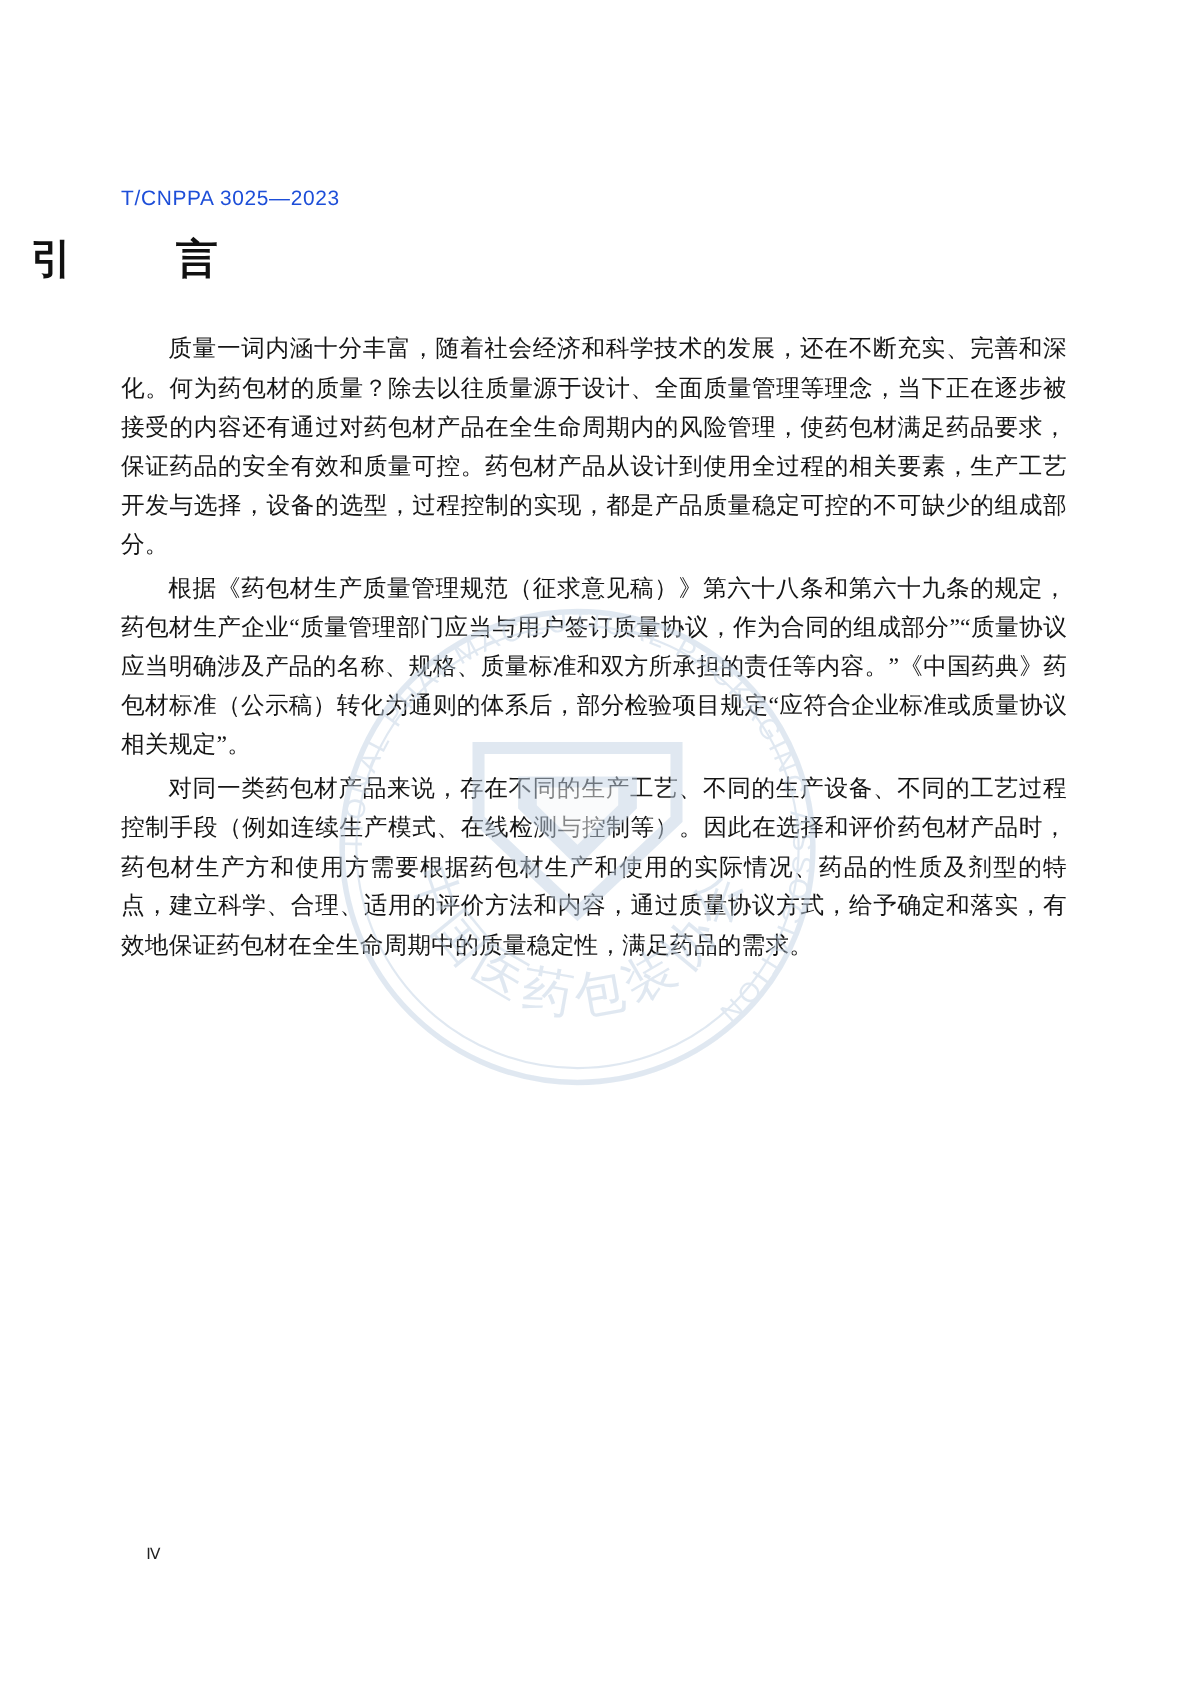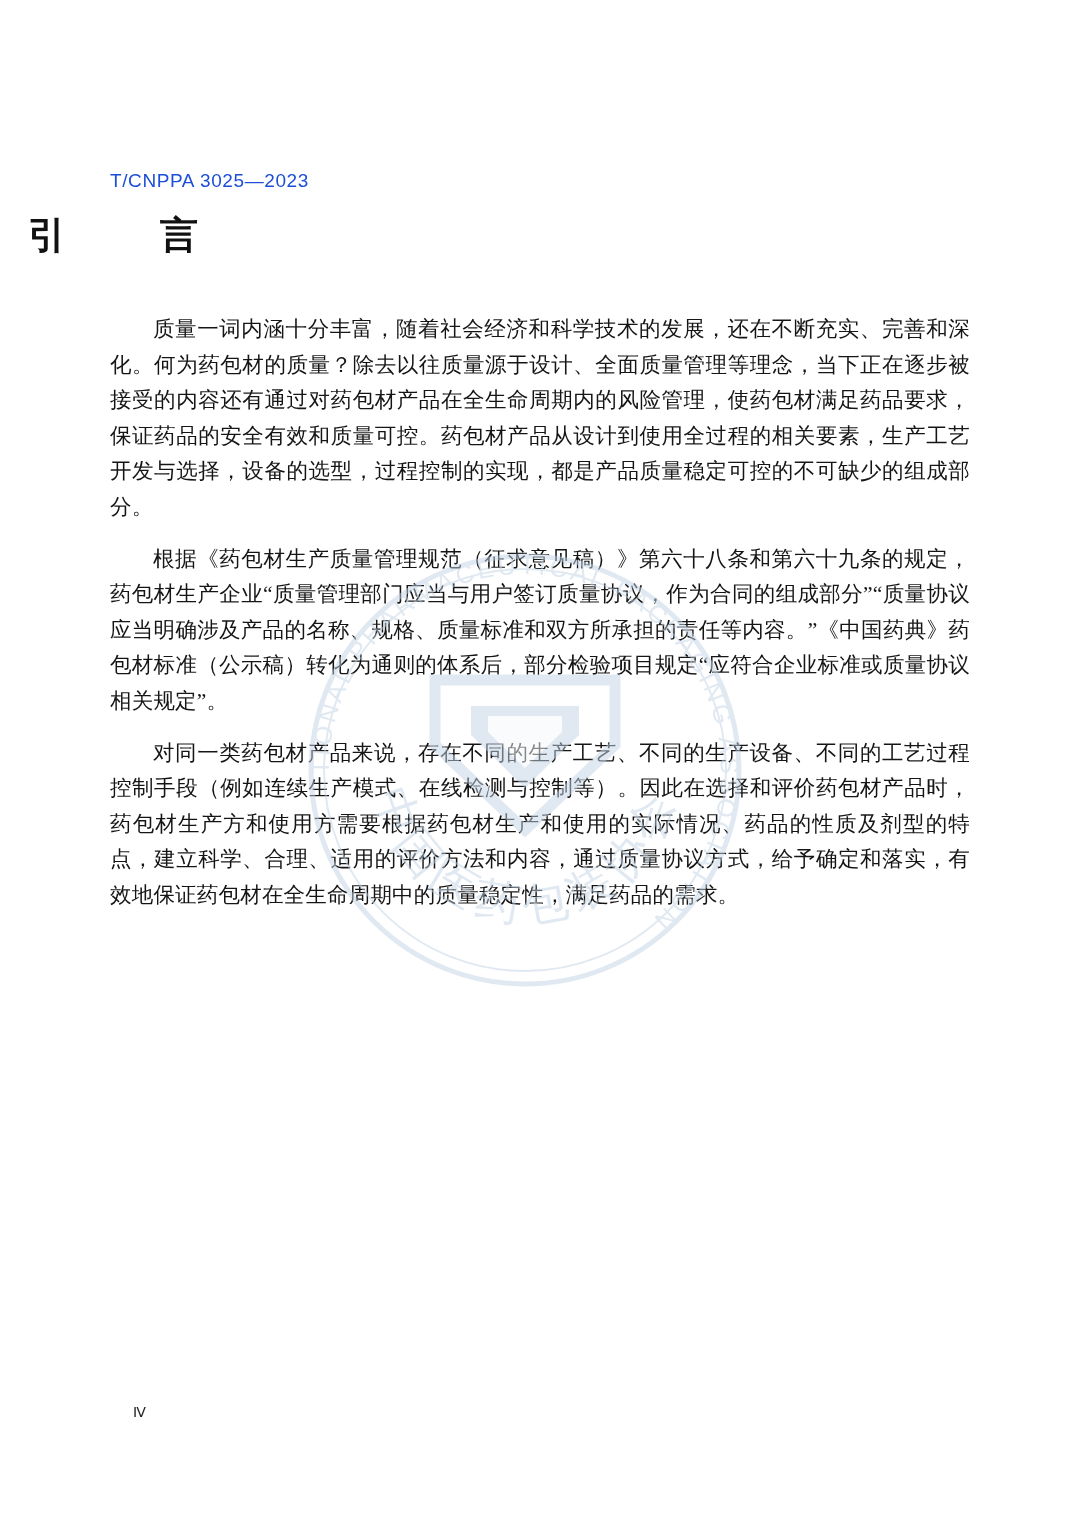--- a/index.html
+++ b/index.html
@@ -51,21 +51,21 @@
     top: 296px;
     left: 110px;
     width: 860px;
   }
   .para {
     font-size: 21.5px;
     line-height: 35.6px;
     text-align: justify;
     text-justify: inter-ideograph;
     text-indent: 2em;
-    margin: 16px 0 0 0;
+    margin: 4px 0 0 0;
     letter-spacing: 0.2px;
     color: #151515;
   }
 
   
   .watermark {
     position: absolute;
     left: 285px;
     top: 530px;
     width: 480px;

